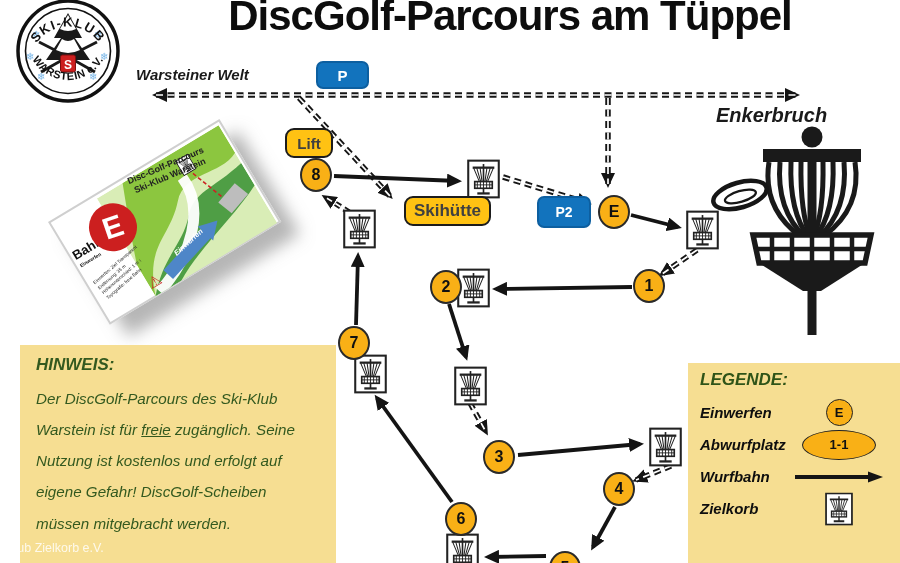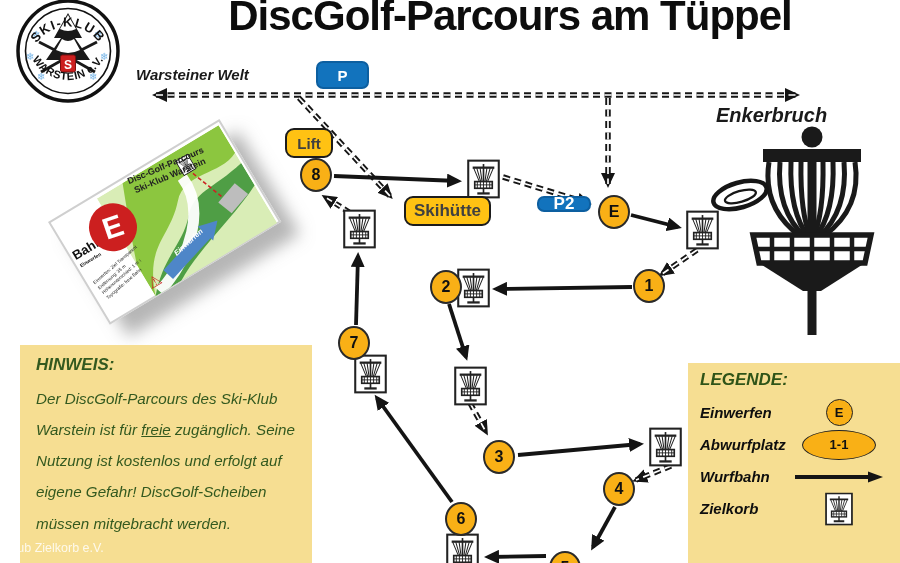--- a/index.html
+++ b/index.html
@@ -16,21 +16,21 @@
                display:flex; align-items:center; justify-content:center; font-weight:bold; box-sizing:border-box; }
 
   .poi-box { background:#ffc213; border:2px solid #1c1c1c; border-radius:9px; color:#404040;
              display:flex; align-items:center; justify-content:center; font-weight:bold; box-sizing:border-box; }
 
   .tee { width:32px; height:34px; background:#f9b016; border:2px solid #2a2a2a; border-radius:50%;
          display:flex; align-items:center; justify-content:center; font-weight:bold; font-size:16px;
          color:#111; box-sizing:border-box; }
 
   .panel { background:#f6de92; box-sizing:border-box; }
-  .hinweis { left:20px; top:345px; width:292px; height:218px; padding:10px 14px 0 16px; }
+  .hinweis { left:20px; top:345px; width:316px; height:218px; padding:10px 14px 0 16px; }
   .hinweis-heading { font-size:17px; font-weight:bold; font-style:italic; color:#33591f; margin-bottom:8px; }
   .hinweis-body { font-size:15.2px; font-style:italic; color:#33591f; line-height:2.05; width:268px; }
   .hinweis-body .ul { text-decoration:underline; }
 
   .legend { left:688px; top:363px; width:212px; height:200px; padding:7px 10px 16px 12px; }
   .legend-heading { font-size:17px; font-weight:bold; font-style:italic; color:#2f5418; margin-bottom:7px; }
   .lg-row { display:flex; align-items:center; height:31px; margin-bottom:1px; }
   .lg-label { font-size:15px; font-weight:bold; font-style:italic; color:#0e0e0e; flex:1; white-space:nowrap; }
   .lg-icon { width:102px; display:flex; align-items:center; justify-content:center; }
   .lg-circle { width:27px; height:27px; background:#f9b016; border:1.5px solid #222; border-radius:50%;
@@ -202,21 +202,21 @@
     </text>
     <path id="arcB" d="M 13,50 A 41,41 0 0 0 93,50" fill="none"></path>
     <text font-size="11" font-weight="bold" letter-spacing="0.5" fill="#111">
       <textPath href="#arcB" startOffset="50%" text-anchor="middle">WARSTEIN e.V.</textPath>
     </text>
   </svg>
 
   <div class="abs roadlabel" style="left:136px;top:66px">Warsteiner Welt</div>
   <div class="abs roadlabel" style="left:716px;top:104px;font-size:20px">Enkerbruch</div>
   <div class="abs sign-blue" style="left:316px;top:61px;width:53px;height:28px;font-size:15px">P</div>
-  <div class="abs sign-blue" style="left:537px;top:196px;width:54px;height:16px;font-size:17px">P2</div>
+  <div class="abs sign-blue" style="left:537px;top:196px;width:54px;height:32px;font-size:14px">P2</div>
 
   <div class="abs poi-box" style="left:285px;top:128px;width:48px;height:30px;font-size:15px">Lift</div>
   <div class="abs poi-box" style="left:404px;top:196px;width:87px;height:30px;font-size:17px">Skihütte</div>
 
   <div class="abs tee" style="left:598px;top:195px">E</div>
   <div class="abs tee" style="left:633px;top:269px">1</div>
   <div class="abs tee" style="left:430px;top:270px">2</div>
   <div class="abs tee" style="left:483px;top:440px">3</div>
   <div class="abs tee" style="left:603px;top:472px">4</div>
   <div class="abs tee" style="left:549px;top:551px">5</div>

